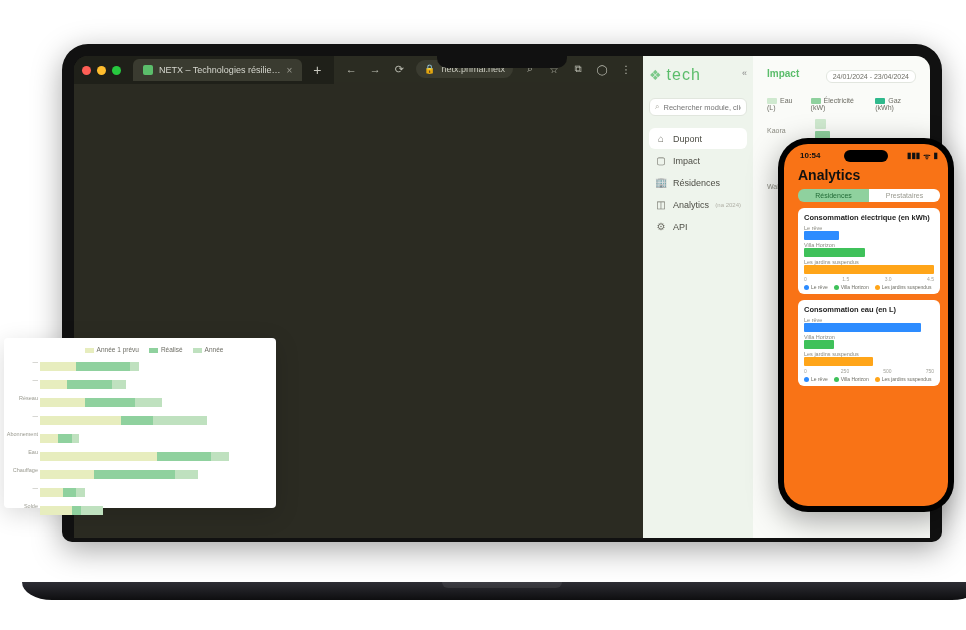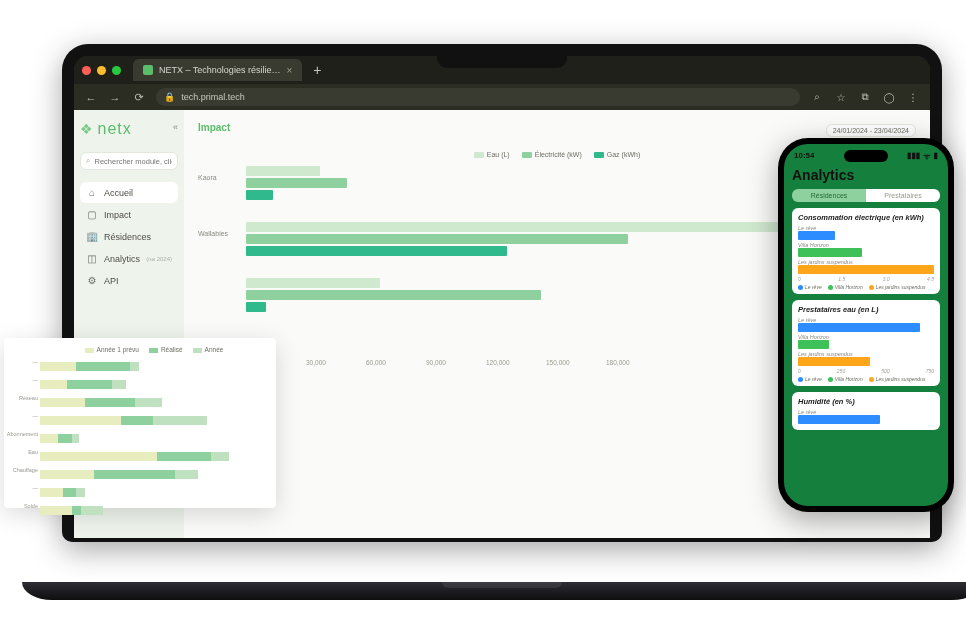--- a/index.html
+++ b/index.html
@@ -6,21 +6,21 @@
 body { width: 966px; height: 630px; background: #fff; position: relative; overflow: hidden; }
 
 
 .laptop { position: absolute; left: 62px; top: 44px; width: 880px; height: 556px; }
 .laptop-screen { width: 100%; height: 498px; background: #0e0e0e; border-radius: 26px 26px 10px 10px; border: 12px solid #111; border-bottom-width: 4px; position: relative; overflow: hidden; box-shadow: 0 8px 30px rgba(0,0,0,.35); }
 .notch { position: absolute; top: -6px; left: 50%; transform: translateX(-50%); width: 130px; height: 18px; background: #111; border-radius: 0 0 10px 10px; z-index: 50; }
 .laptop-base { position: absolute; bottom: 0; left: -40px; width: 960px; height: 18px; background: linear-gradient(#2d2d34, #0e0e10); border-radius: 0 0 30px 30px / 0 0 18px 18px; }
 .laptop-base::before { content:""; position:absolute; left:50%; top:0; transform:translateX(-50%); width:120px; height:6px; background:rgba(255,255,255,.08); border-radius:0 0 6px 6px; }
 
 
-.chrome { position: absolute; inset: 0; display: flex; flex-direction: column; background: #2b2b22; justify-content: flex-end; }
+.chrome { position: absolute; inset: 0; display: flex; flex-direction: row; background: #2b2b22; justify-content: flex-end; }
 .tabstrip { height: 28px; display:flex; align-items:center; padding: 0 8px; gap:6px; background:#1f2019; }
 .tl { width:9px; height:9px; border-radius:50%; }
 .tl.r{background:#ff5f56}.tl.y{background:#ffbd2e}.tl.g{background:#27c93f}
 .tab { margin-left:6px; height:22px; display:flex; align-items:center; gap:6px; background:#3a3b30; color:#d6d7cf; font-size:9px; padding:0 10px; border-radius:6px 6px 0 0; max-width:170px; }
 .tab-fav { width:10px;height:10px; background:#5bbd6b; border-radius:2px; }
 .tab-close{ color:#9a9a90; font-size:10px; }
 .newtab { color:#c8c8bf; font-size:14px; width:18px; text-align:center; }
 .addrrow { height:26px; display:flex; align-items:center; gap:10px; padding:0 10px; background:#2b2c22; color:#bfc0b5; }
 .nav-ico { width:14px; height:14px; display:inline-flex; align-items:center; justify-content:center; font-size:11px; }
 .addrbar { flex:1; height:18px; background:#3a3b30; border-radius:10px; display:flex; align-items:center; gap:6px; padding:0 8px; font-size:9px; color:#c7c8bd;}
@@ -74,31 +74,31 @@
 .ov-leg span::before{content:"";display:inline-block;width:9px;height:5px;margin-right:3px;vertical-align:middle;}
 .ov-a::before{background:#e7edbe;}
 .ov-b::before{background:#8fd19e;}
 .ov-c::before{background:#bfe1bf;}
 .ov-row{ position:relative; height:13px; margin-bottom:5px;}
 .ov-row .lbl{ position:absolute; left:-34px; top:2px; font-size:5.5px; color:#9a9a90; width:32px; text-align:right;}
 .seg{ display:inline-block; height:9px; vertical-align:middle;}
 
 
 .phone{ position:absolute; right:12px; top:138px; width:176px; height:374px; background:#000; border-radius:30px; padding:6px; z-index:70; box-shadow:0 8px 30px rgba(0,0,0,.35);}
-.phone-screen{ width:100%; height:100%; background:#15803d; border-radius:24px; overflow:hidden; position:relative;}
+.phone-screen{ width:100%; height:100%; background:#f97316; border-radius:24px; overflow:hidden; position:relative;padding-left:6px;}
 .di{ position:absolute; top:6px; left:50%; transform:translateX(-50%); width:44px; height:12px; background:#000; border-radius:8px;}
 .statusbar{ display:flex; justify-content:space-between; align-items:center; padding:6px 10px 2px; font-size:8px; font-weight:600; color:#111;}
 .sb-r{ display:flex; gap:3px; align-items:center; font-size:8px;}
 .ph-body{ padding:4px 8px 8px; display:flex; flex-direction:column; gap:6px; height:calc(100% - 22px); overflow:hidden;}
 .ph-title{ font-size:14px; font-weight:700; color:#111;}
 .seg-ctrl{ display:flex; border-radius:6px; overflow:hidden; font-size:7px;}
 .seg-btn{ flex:1; text-align:center; padding:3px 0;}
 .seg-btn.active{ background:#8fd19e; color:#226b37;}
 .seg-btn:not(.active){ background:#fff; color:#9a9a90;}
-.card{ background:#fff; border-radius:6px; padding:5px 6px 4px;font-style:italic;}
+.card{ background:#fff; border-radius:6px; padding:5px 6px 4px;}
 .card-title{ font-size:7.5px; font-weight:600; color:#222; margin-bottom:3px;}
 .mrow{ margin-bottom:2px;}
 .mrow .ml{ font-size:5.5px; color:#8a8a80;}
 .mrow .mb{ height:9px; border-radius:1px;}
 .c-blue{background:#2d8cff;}
 .c-green{background:#3fc15a;}
 .c-orange{background:#ffa519;}
 .mx{ display:flex; justify-content:space-between; font-size:5px; color:#a2a29a; margin:1px 0 2px;}
 .mleg{ display:flex; gap:6px; font-size:5px; color:#6d6d64;}
 .dot{ width:5px;height:5px;border-radius:50%;display:inline-block;margin-right:2px;vertical-align:middle;}
@@ -122,46 +122,46 @@
         </div>
         <span class="newtab">+</span>
       </div>
 
       <div class="addrrow">
         <span class="nav-ico">←</span>
         <span class="nav-ico">→</span>
         <span class="nav-ico">⟳</span>
         <div class="addrbar">
           <span class="lock">🔒</span>
-          <span>tech.primal.tech</span>
+          <span>netx.primal.netx</span>
         </div>
         <span class="rico">⌕</span>
         <span class="rico">☆</span>
         <span class="rico">⧉</span>
         <span class="rico">◯</span>
         <span class="rico">⋮</span>
       </div>
 
       <div class="app">
         <aside class="sidebar">
           <div class="logo-row">
             <span class="logo-mark">❖</span>
-            <span>netx</span>
+            <span>tech</span>
           </div>
           <span class="collapse">«</span>
 
           <div class="search">
             <span class="sico">⌕</span>
             <input placeholder="Rechercher module, client…" style="">
           </div>
 
           <nav class="nav">
             <div class="nav-item active">
               <span class="nico">⌂</span>
-              <span>Accueil</span>
+              <span>Dupont</span>
             </div>
             <div class="nav-item">
               <span class="nico">▢</span>
               <span>Impact</span>
             </div>
             <div class="nav-item">
               <span class="nico">🏢</span>
               <span>Résidences</span>
             </div>
             <div class="nav-item">
@@ -280,21 +280,21 @@
           <span>4.5</span>
         </div>
         <div class="mleg">
           <span><span class="dot c-blue"></span><span>Le rêve</span></span>
           <span><span class="dot c-green"></span><span>Villa Horizon</span></span>
           <span><span class="dot c-orange"></span><span>Les jardins suspendus</span></span>
         </div>
       </div>
 
       <div class="card">
-        <div class="card-title">Prestataires eau (en L)</div>
+        <div class="card-title">Consommation eau (en L)</div>
         <div class="mrow">
             <div class="ml">Le rêve</div>
             <div class="mb c-blue" style="width:90%"></div>
           </div>
         <div class="mrow">
             <div class="ml">Villa Horizon</div>
             <div class="mb c-green" style="width:23%"></div>
           </div>
         <div class="mrow">
             <div class="ml">Les jardins suspendus</div>
@@ -306,22 +306,15 @@
           <span>500</span>
           <span>750</span>
         </div>
         <div class="mleg">
           <span><span class="dot c-blue"></span><span>Le rêve</span></span>
           <span><span class="dot c-green"></span><span>Villa Horizon</span></span>
           <span><span class="dot c-orange"></span><span>Les jardins suspendus</span></span>
         </div>
       </div>
 
-      <div class="card">
-        <div class="card-title">Humidité (en %)</div>
-        <div class="mrow">
-            <div class="ml">Le rêve</div>
-            <div class="mb c-blue" style="width:60%"></div>
-          </div>
-      </div>
     </div>
   </div>
 </div>
 
 </body></html>

